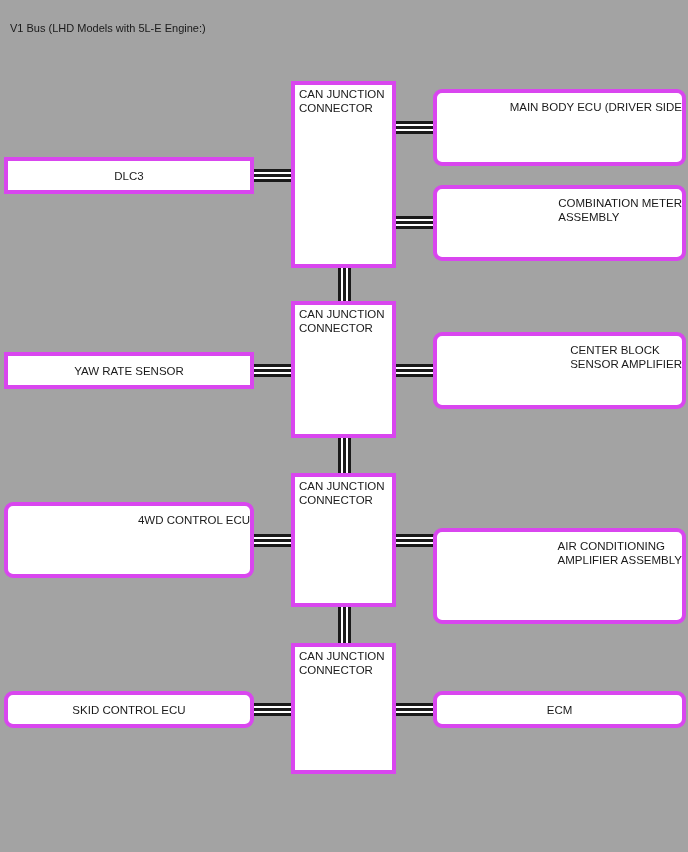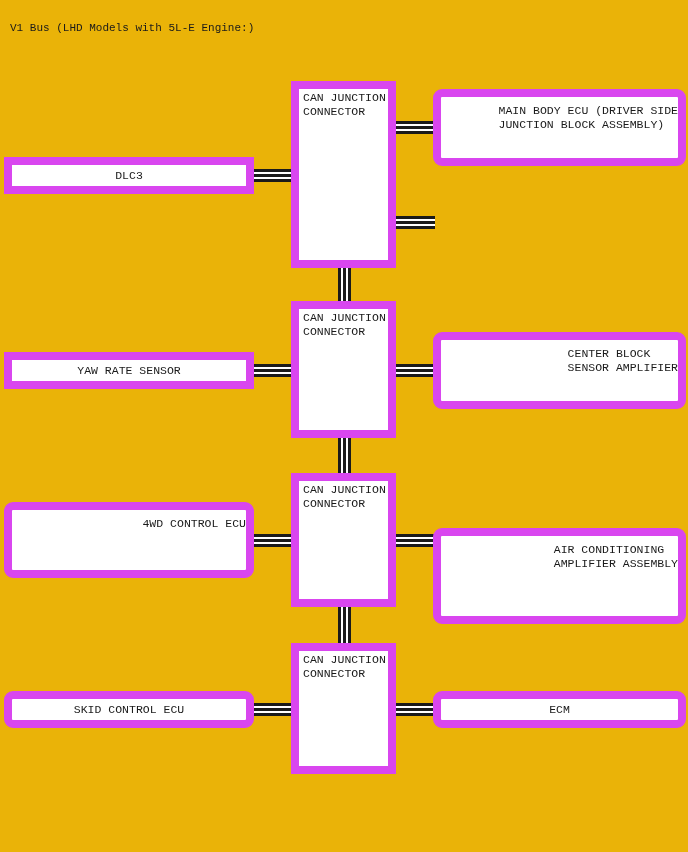--- a/index.html
+++ b/index.html
@@ -1,35 +1,35 @@
 <!DOCTYPE html>
 <html><head>
 <meta charset="utf-8">
 <style>
   html, body { margin: 0; padding: 0; background: #ffffff; }
   #canvas {
     position: relative;
     width: 688px;
     height: 852px;
-    background: #eab308;
-    font-family: Liberation Mono, monospace;
+    background: #a3a3a3;
+    font-family: Liberation Sans, sans-serif;
     color: #1a1a1a;
     overflow: hidden;
   }
   .title {
     position: absolute;
     left: 10px;
     top: 22px;
     font-size: 11px;
     white-space: nowrap;
   }
   .box {
     position: absolute;
     box-sizing: border-box;
-    border: 8px solid #d946ef;
+    border: 4px solid #d946ef;
     background: #ffffff;
     font-size: 11.5px;
     line-height: 14px;
     z-index: 1;
   }
   .rounded { border-radius: 9px; }
   .junction {
     left: 291px;
     width: 105px;
     padding: 2px 2px 0 4px;
@@ -121,21 +121,26 @@
   <div class="box rounded top-center-block" style="left:4px; top:502px; width:250px; height:76px;">
     <span class="lines">4WD CONTROL ECU</span>
   </div>
   <div class="box rounded center-text" style="left:4px; top:691px; width:250px; height:37px;">
     <span>SKID CONTROL ECU</span>
   </div>
 
   <div class="box rounded top-center-block" style="left:433px; top:89px; width:253px; height:77px;">
     <span class="lines">
       <span>MAIN BODY ECU (DRIVER SIDE</span>
-      <span class="line2">JUNCTION BLOCK ASSEMBLY)</span>
+    </span>
+  </div>
+  <div class="box rounded top-center-block" style="left:433px; top:185px; width:253px; height:76px;">
+    <span class="lines">
+      <span>COMBINATION METER</span>
+      <span class="line2">ASSEMBLY</span>
     </span>
   </div>
   <div class="box rounded top-center-block" style="left:433px; top:332px; width:253px; height:77px;">
     <span class="lines">
       <span>CENTER BLOCK</span>
       <span class="line2">SENSOR AMPLIFIER</span>
     </span>
   </div>
   <div class="box rounded top-center-block" style="left:433px; top:528px; width:253px; height:96px;">
     <span class="lines">

